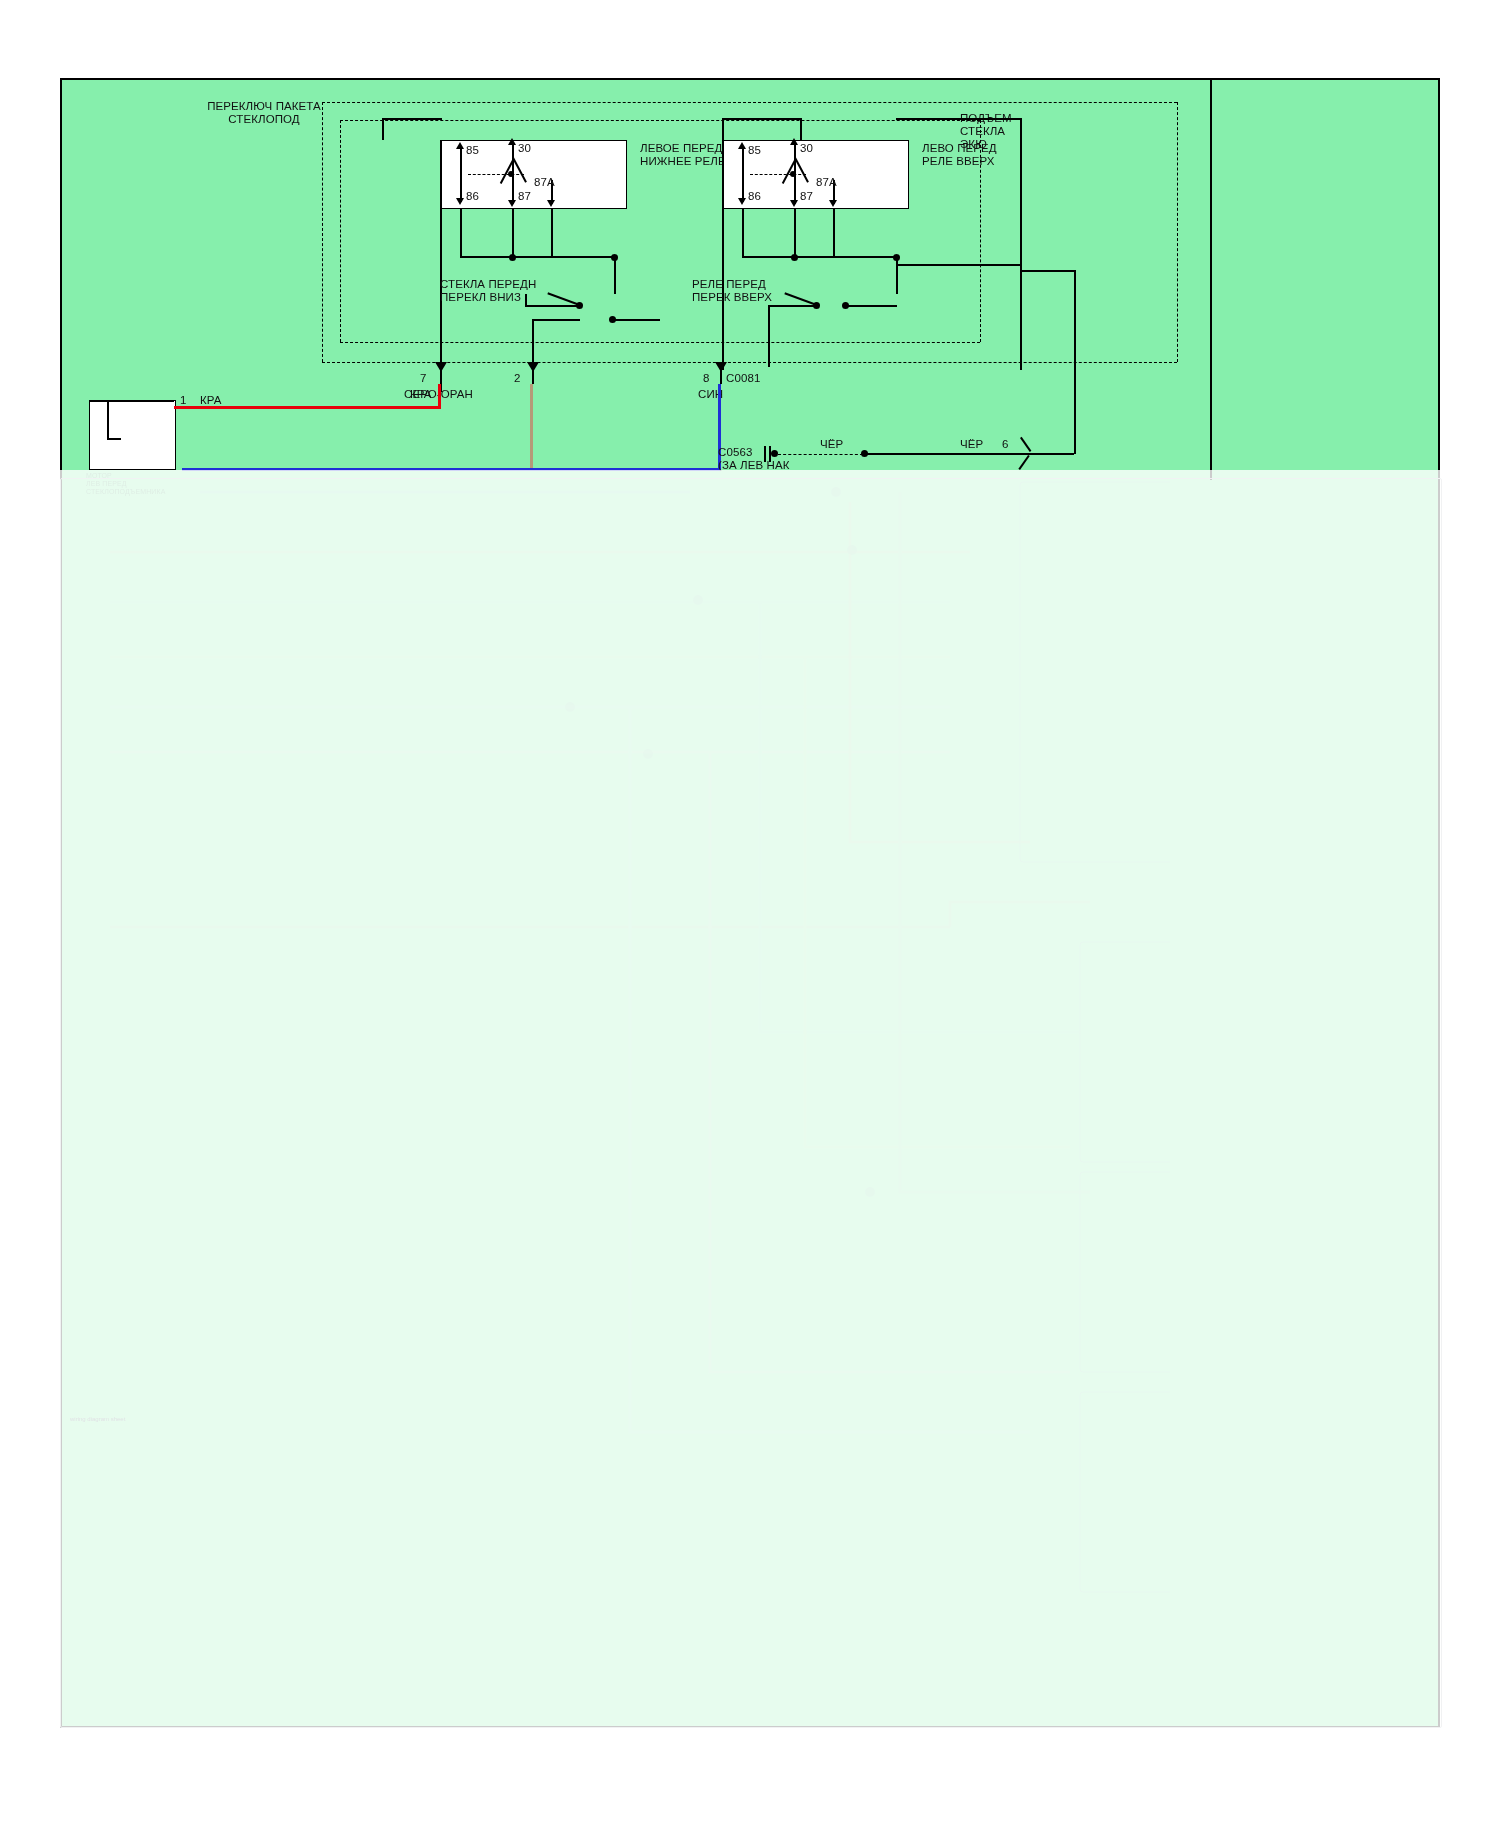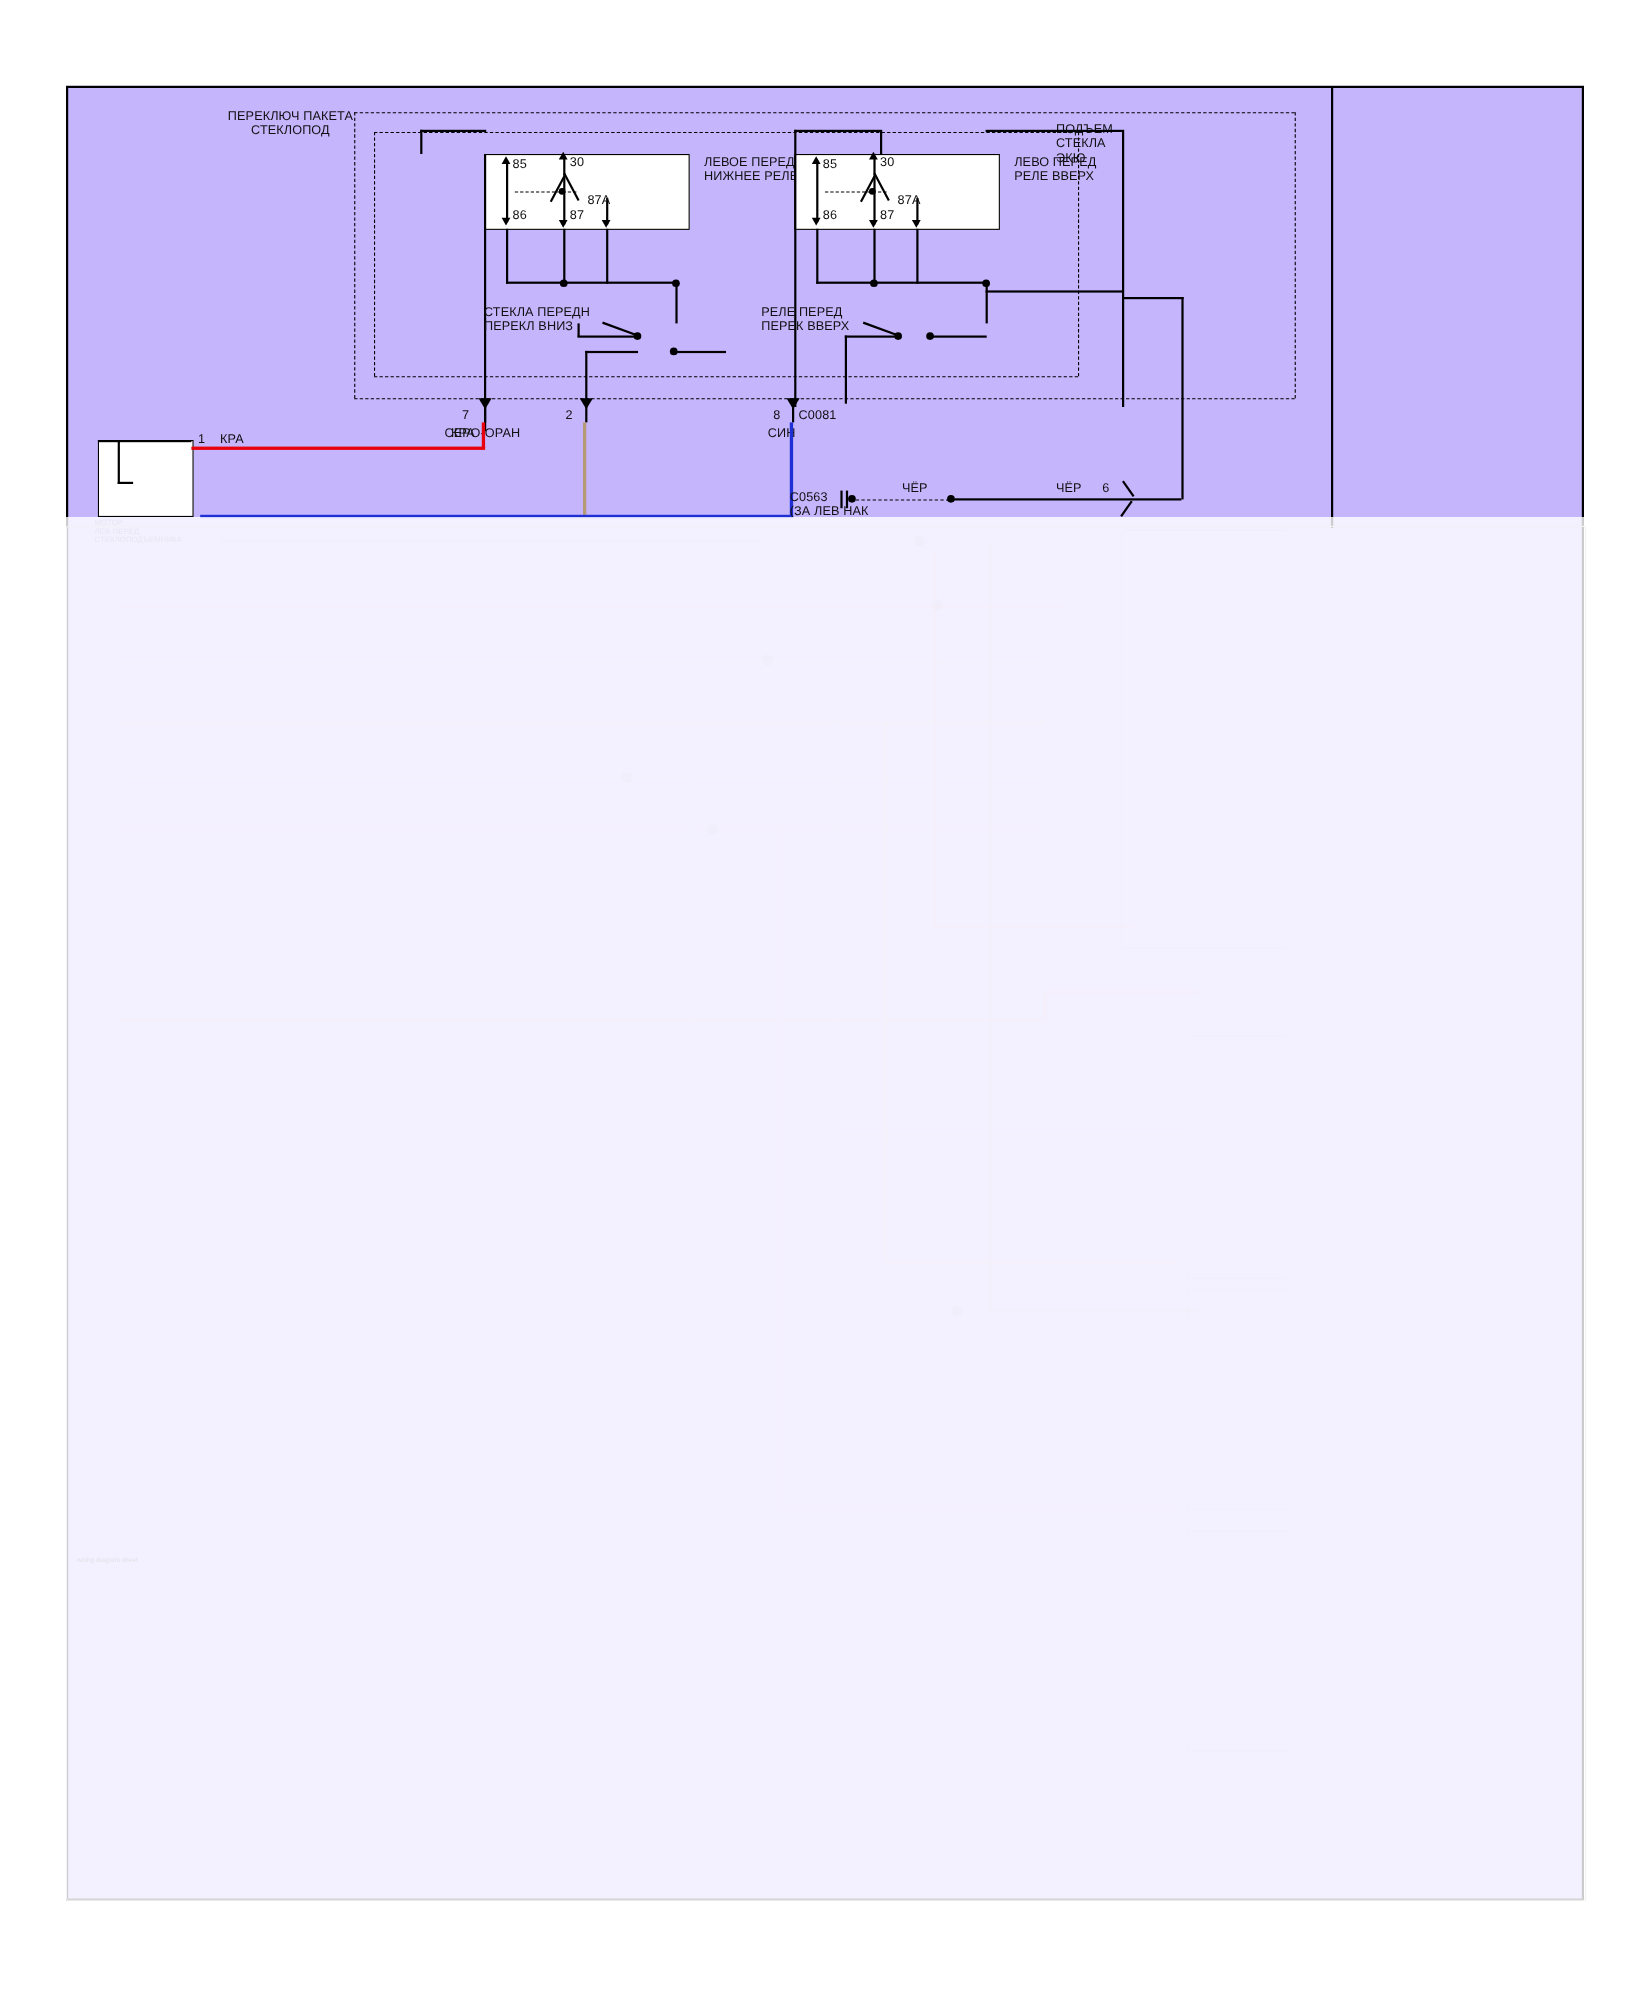--- a/index.html
+++ b/index.html
@@ -1,17 +1,17 @@
 <!DOCTYPE html>
 <html><head>
 <meta charset="utf-8">
 <style>
   html,body{margin:0;padding:0;background:#ffffff;}
   body{width:1500px;height:1828px;position:relative;font-family:"Liberation Sans",sans-serif;overflow:hidden;}
-  .sheet{position:absolute;left:60px;top:78px;width:1380px;height:1650px;border:2px solid #000;box-sizing:border-box;background:#c4b5fd;}
+  .sheet{position:absolute;left:60px;top:78px;width:1380px;height:1650px;border:2px solid #000;box-sizing:border-box;background:#86efac;}
   .lbl{position:absolute;font-size:11.5px;color:#111;line-height:13px;white-space:pre;letter-spacing:.1px;}
   .ln{position:absolute;background:#000;}
   .hz{height:1.6px;}
   .vt{width:1.6px;}
   .dash-h{position:absolute;height:0;border-top:1.4px dashed #000;}
   .dash-v{position:absolute;width:0;border-left:1.4px dashed #000;}
   .relay{position:absolute;border:1.6px solid #000;background:#fff;}
   .dot{position:absolute;width:7px;height:7px;border-radius:50%;background:#000;}
   .red{background:#e8000b;}
   .blue{background:#1f2fd6;}

